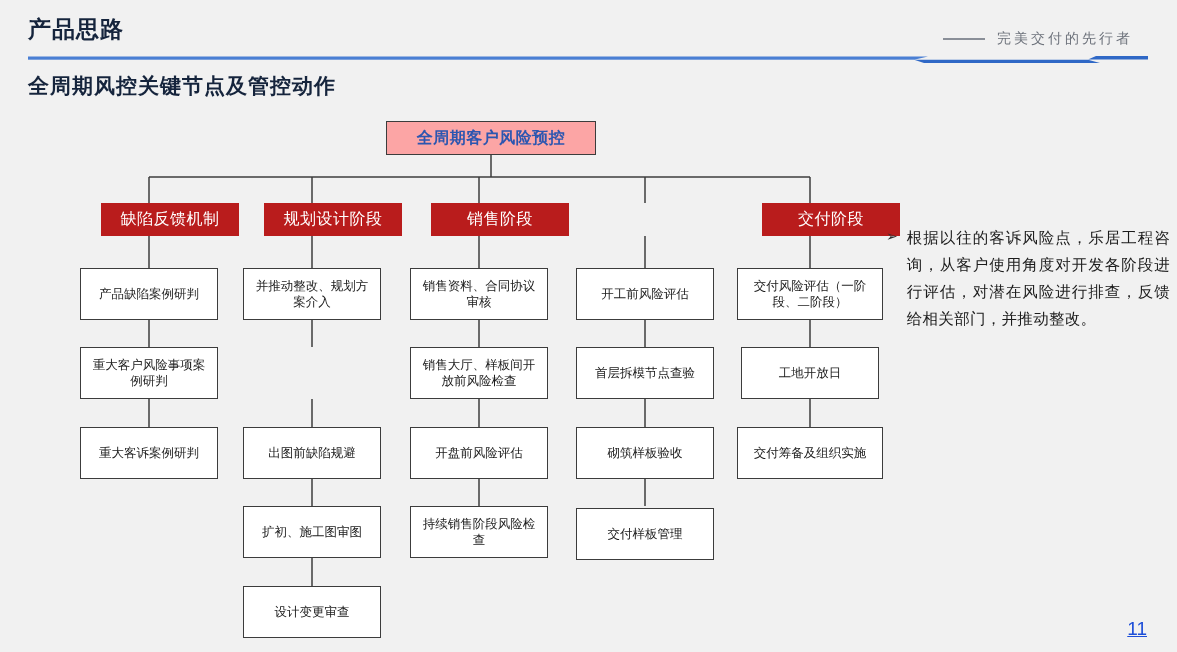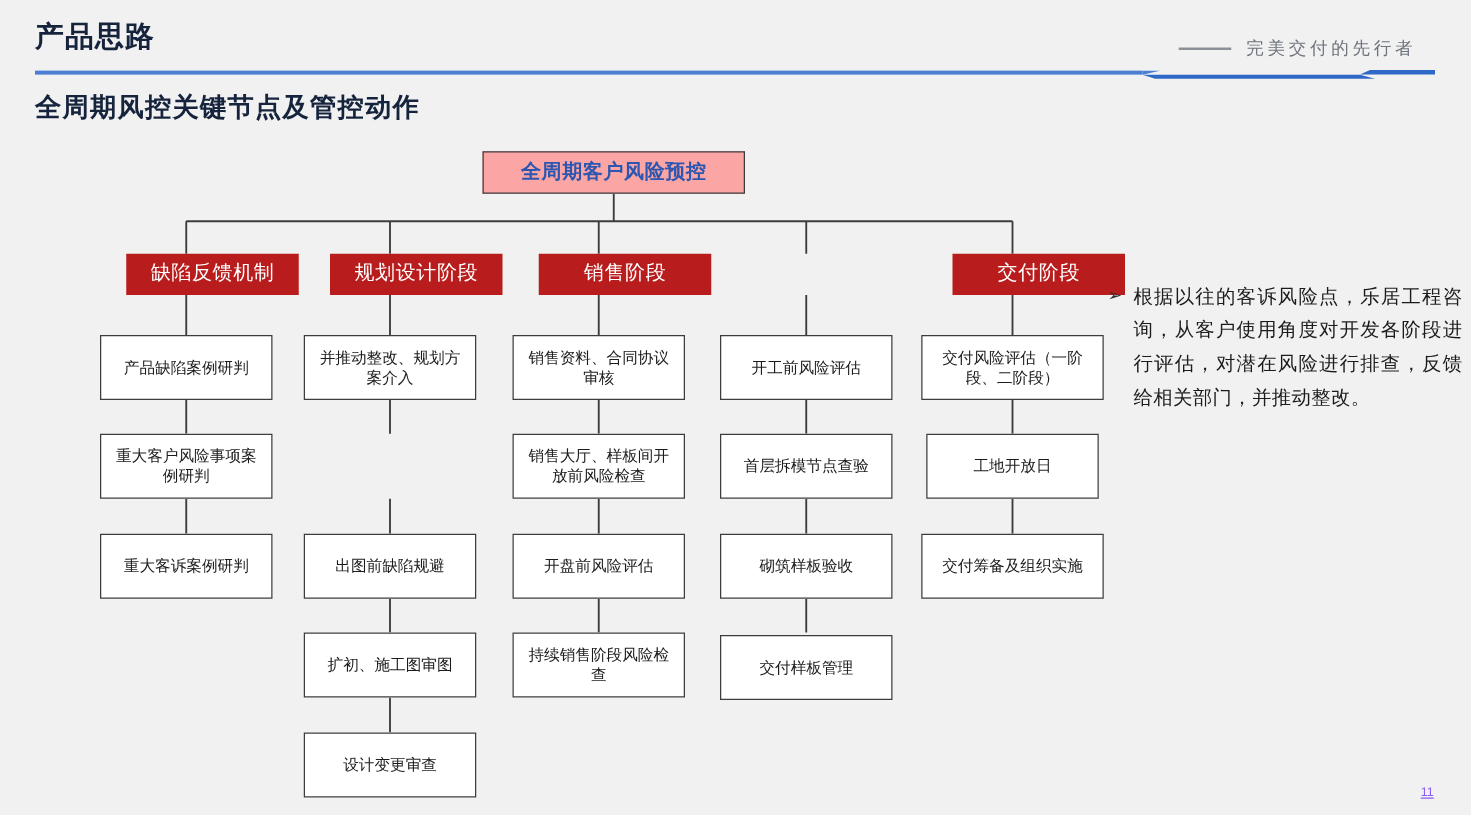--- a/index.html
+++ b/index.html
@@ -131,22 +131,22 @@
     line-height: 1.75;
     color: #1b1b1b;
     letter-spacing: 0.3px;
     text-align: justify;
   }
 
   
   #page-number {
     position: absolute;
     right: 30px; bottom: 12px;
-    font-size: 10px;
-    color: #8b5cf6;
+    font-size: 19px;
+    color: #1d4ed8;
     text-decoration: underline;
   }
 </style>
 </head>
 <body>
 
 <div id="slide-header">
   <div id="kicker">产品思路</div>
 
   <div id="tagline-wrap">

